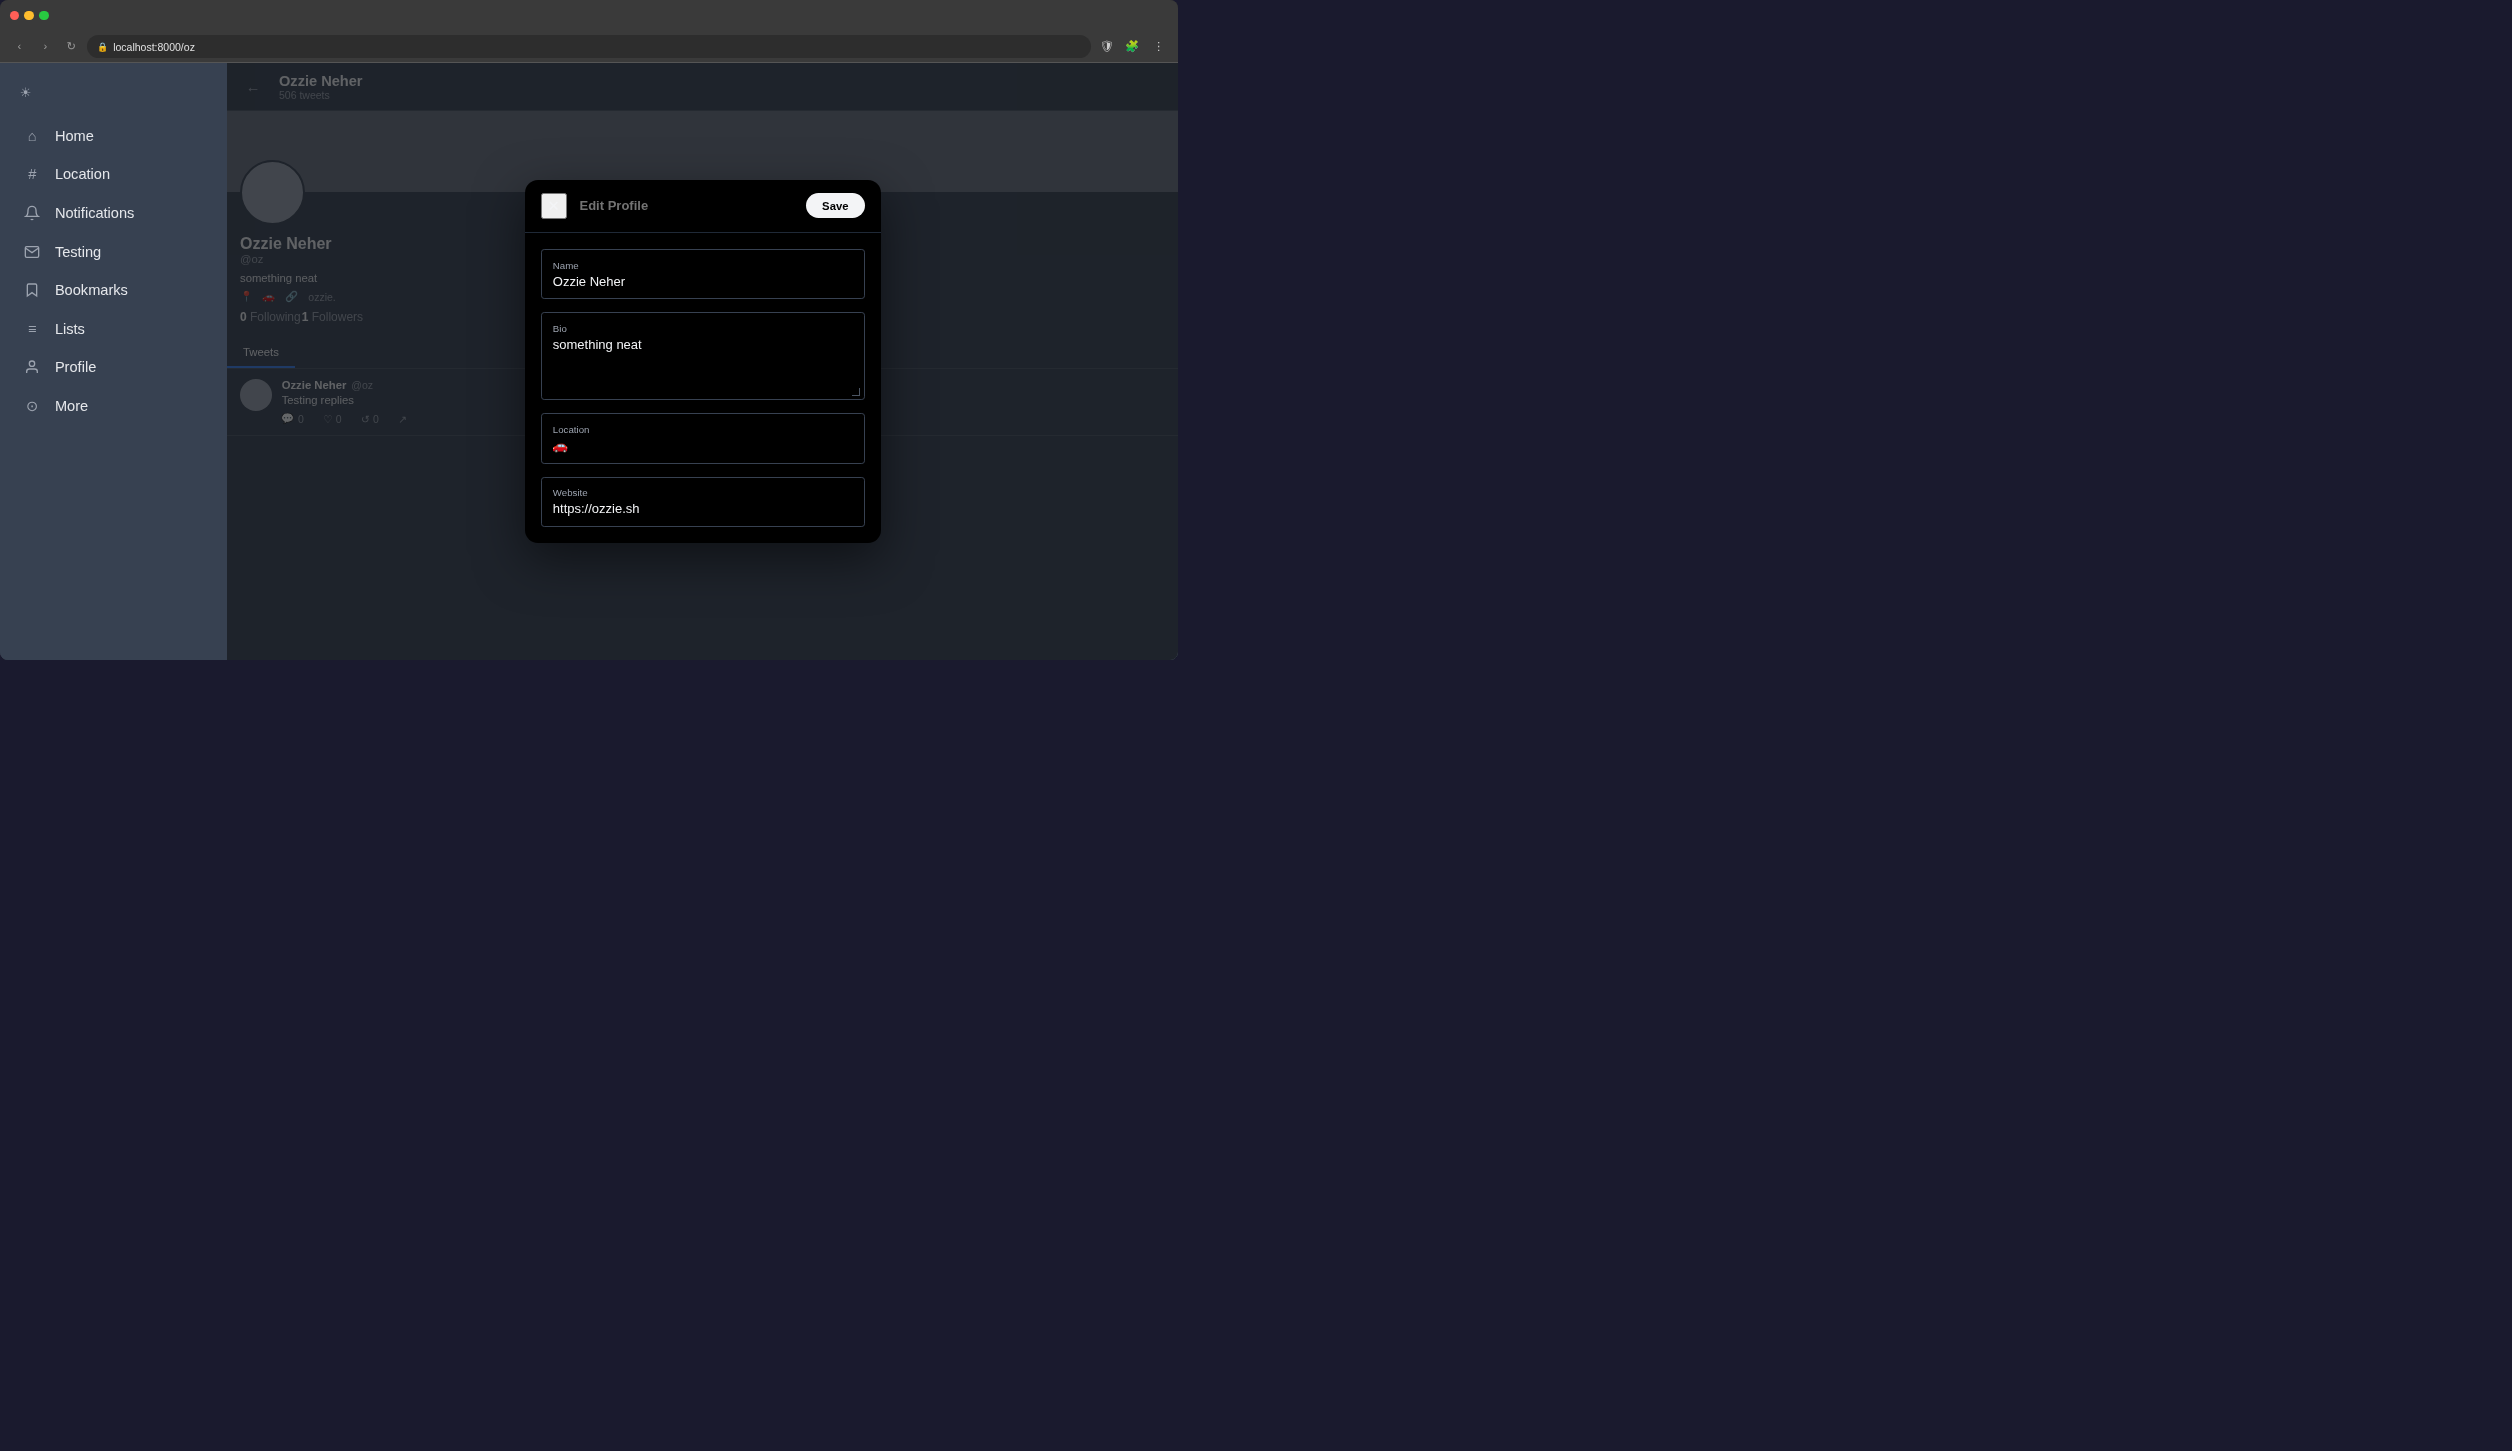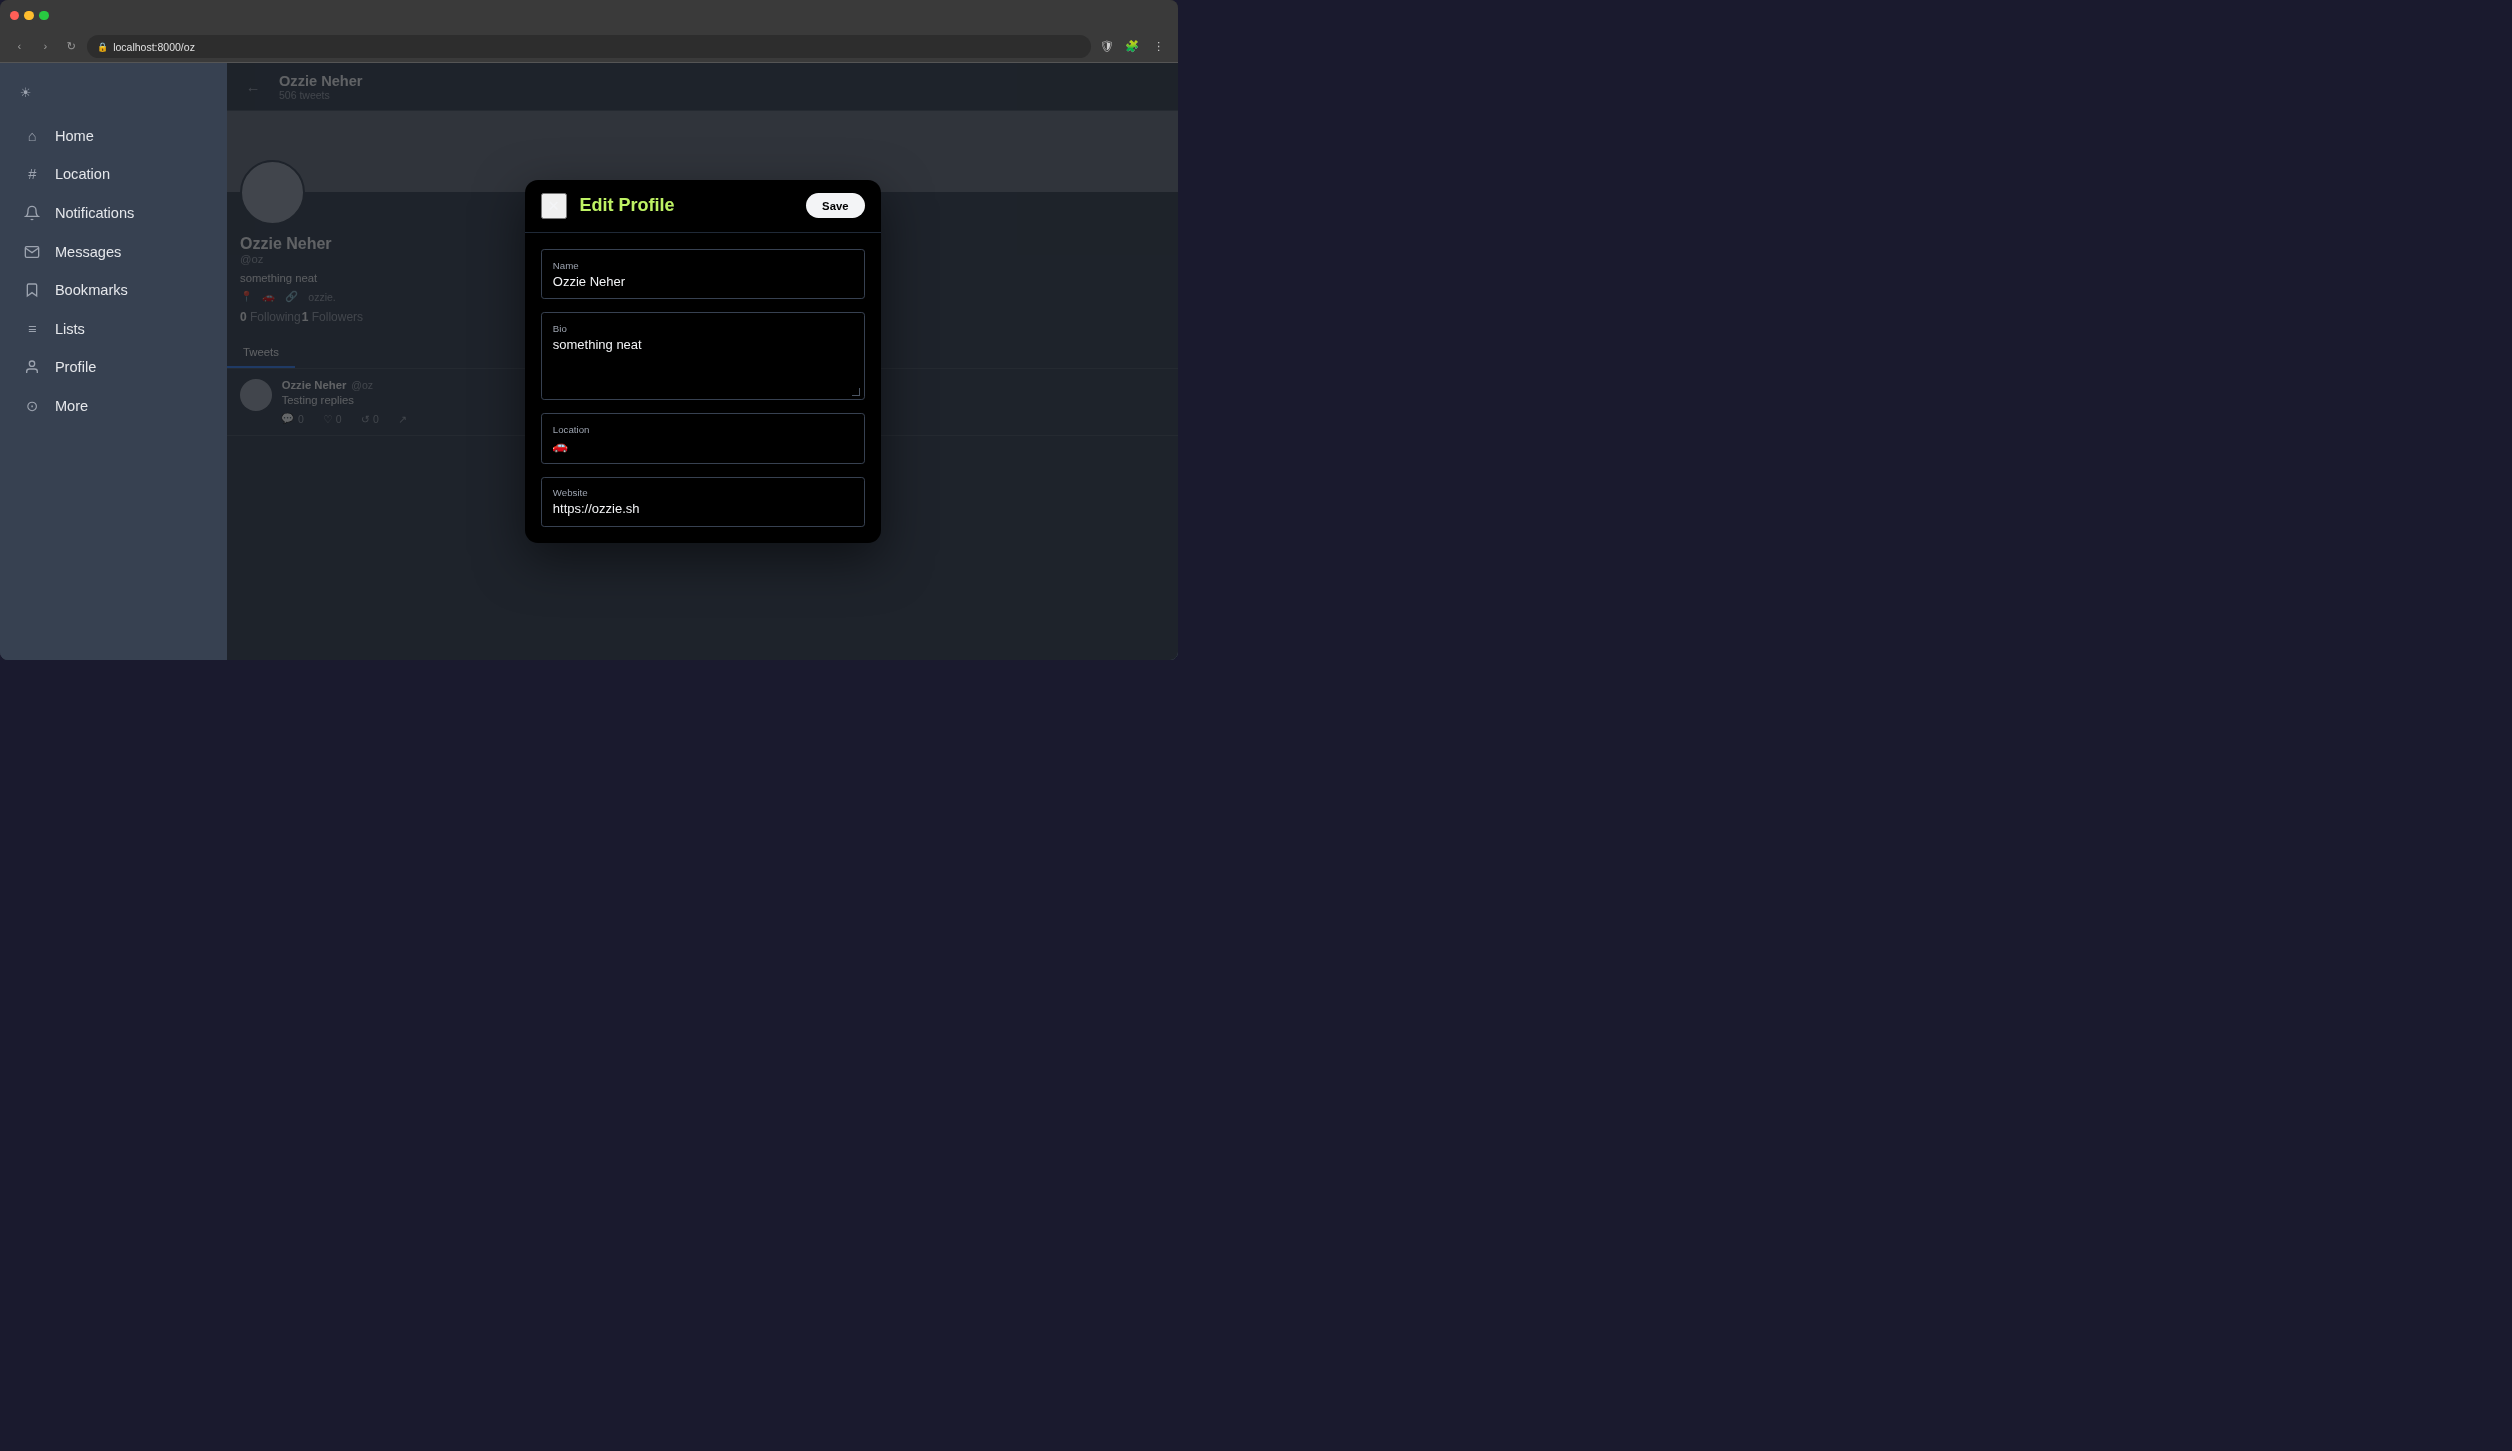--- a/index.html
+++ b/index.html
@@ -453,23 +453,23 @@
       display: flex;
       align-items: center;
       justify-content: center;
       color: #f3f4f6;
       font-size: 14.6px;
       cursor: pointer;
     }
 
     .modal-title {
       flex: 1;
-      font-size: 18px;
+      font-size: 13px;
       font-weight: bold;
-      color: #bef264;
+      color: #737373;
     }
 
     .modal-save-btn {
       background: #f3f4f6;
       color: #000;
       border: none;
       border-radius: 16px;
       padding: 6.5px 16px;
       font-size: 11.3px;
       font-weight: bold;
@@ -587,21 +587,21 @@
         </span>
         <span class="label">Notifications</span>
       </div>
       <div class="sidebar-item">
         <span class="icon">
           <svg width="16" height="16" viewBox="0 0 24 24" fill="none" stroke="#9ca3af" stroke-width="2">
             <path d="M4 4h16c1.1 0 2 .9 2 2v12c0 1.1-.9 2-2 2H4c-1.1 0-2-.9-2-2V6c0-1.1.9-2 2-2z"></path>
             <polyline points="22,6 12,13 2,6"></polyline>
           </svg>
         </span>
-        <span class="label">Messages</span>
+        <span class="label">Testing</span>
       </div>
       <div class="sidebar-item">
         <span class="icon">
           <svg width="16" height="16" viewBox="0 0 24 24" fill="none" stroke="#9ca3af" stroke-width="2">
             <path d="M19 21l-7-5-7 5V5a2 2 0 0 1 2-2h10a2 2 0 0 1 2 2z"></path>
           </svg>
         </span>
         <span class="label">Bookmarks</span>
       </div>
       <div class="sidebar-item">

